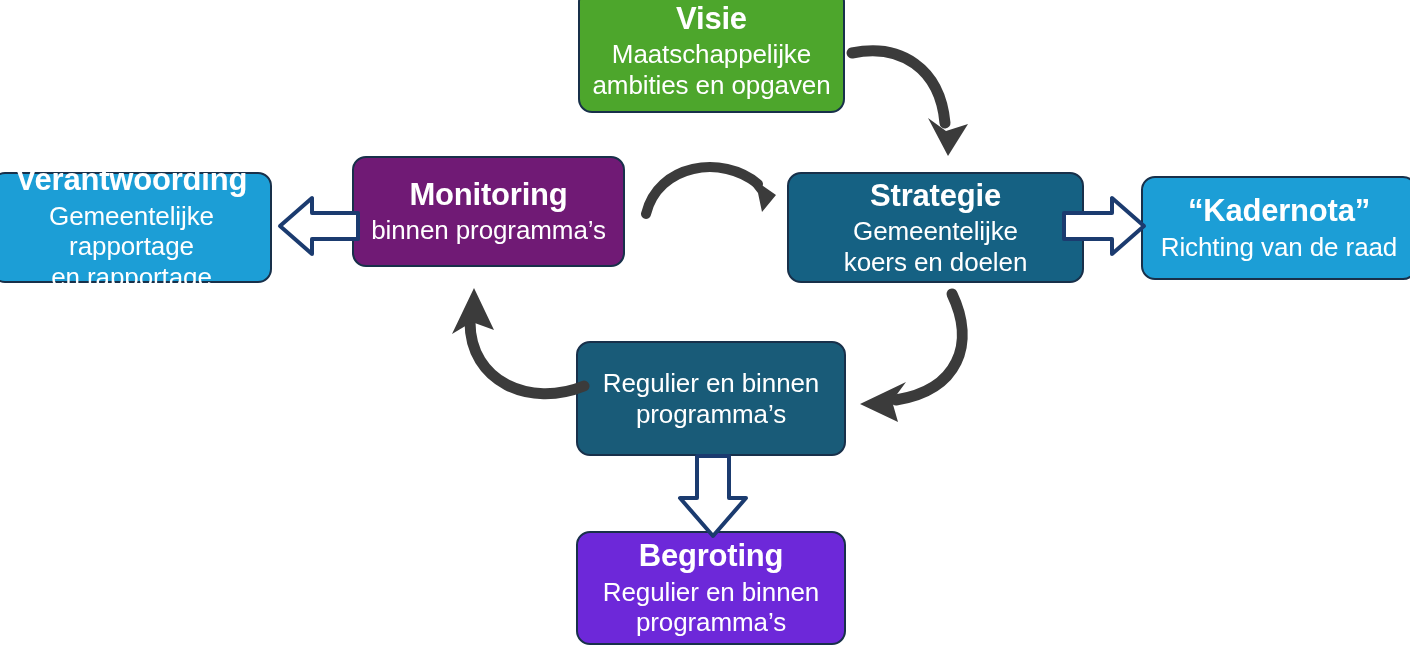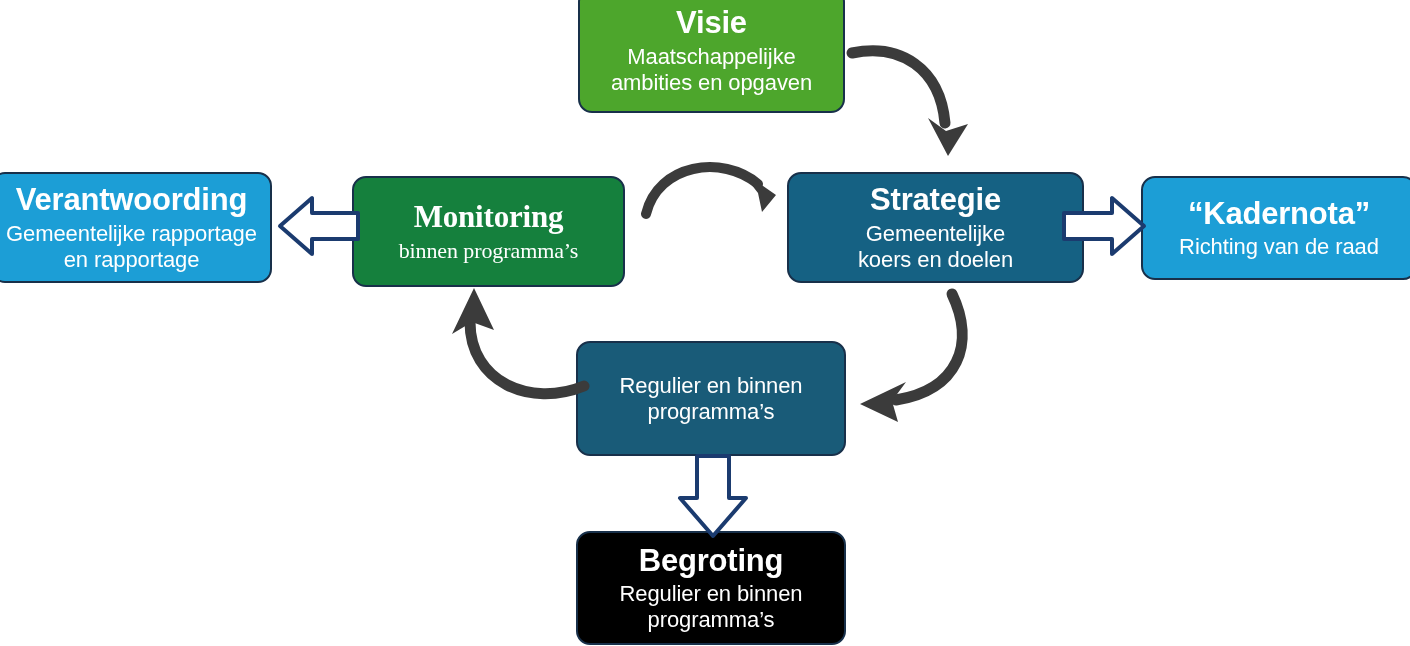--- a/index.html
+++ b/index.html
@@ -32,36 +32,36 @@
     line-height: 1.18;
   }
   .node .title {
     font-weight: bold;
     font-size: 31px;
     letter-spacing: -0.2px;
     margin-bottom: 2px;
     white-space: nowrap;
   }
   .node .sub {
-    font-size: 22px;
+    font-size: 26px;
     font-weight: 400;
     letter-spacing: -0.1px;
   }
   .node .sub .l {
     display: block;
   }
 
   
   #node-visie      { left: 578px; top: -12px;  width: 267px; height: 125px; background: #4da62c; }
   #node-strategie  { left: 787px; top: 172px;  width: 297px; height: 111px; background: #156183; }
   #node-kadernota  { left: 1141px;top: 176px;  width: 276px; height: 104px; background: #1c9ed6; }
-  #node-monitoring { left: 352px; top: 176px;  width: 273px; height: 111px; background: #15803d; font-family: Liberation Serif, serif; }
+  #node-monitoring { left: 352px; top: 156px;  width: 273px; height: 111px; background: #701a75; }
   #node-verantw    { left: -9px;  top: 172px;  width: 281px; height: 111px; background: #1c9ed6; }
   #node-focus      { left: 576px; top: 341px;  width: 270px; height: 115px; background: #195b78; }
-  #node-begroting  { left: 576px; top: 531px;  width: 270px; height: 114px; background: #000000; }
+  #node-begroting  { left: 576px; top: 531px;  width: 270px; height: 114px; background: #6d28d9; }
 
   .arrow-svg {
     position: absolute;
     overflow: visible;
     pointer-events: none;
   }
   #arrow-visie-strategie  { left: 840px; top: 18px;   width: 150px; height: 170px; }
   #arrow-monitoring-strategie { left: 640px; top: 152px; width: 160px; height: 75px; }
   #arrow-strategie-focus  { left: 848px; top: 282px;  width: 145px; height: 145px; }
   #arrow-focus-monitoring { left: 438px; top: 278px;  width: 155px; height: 135px; }

